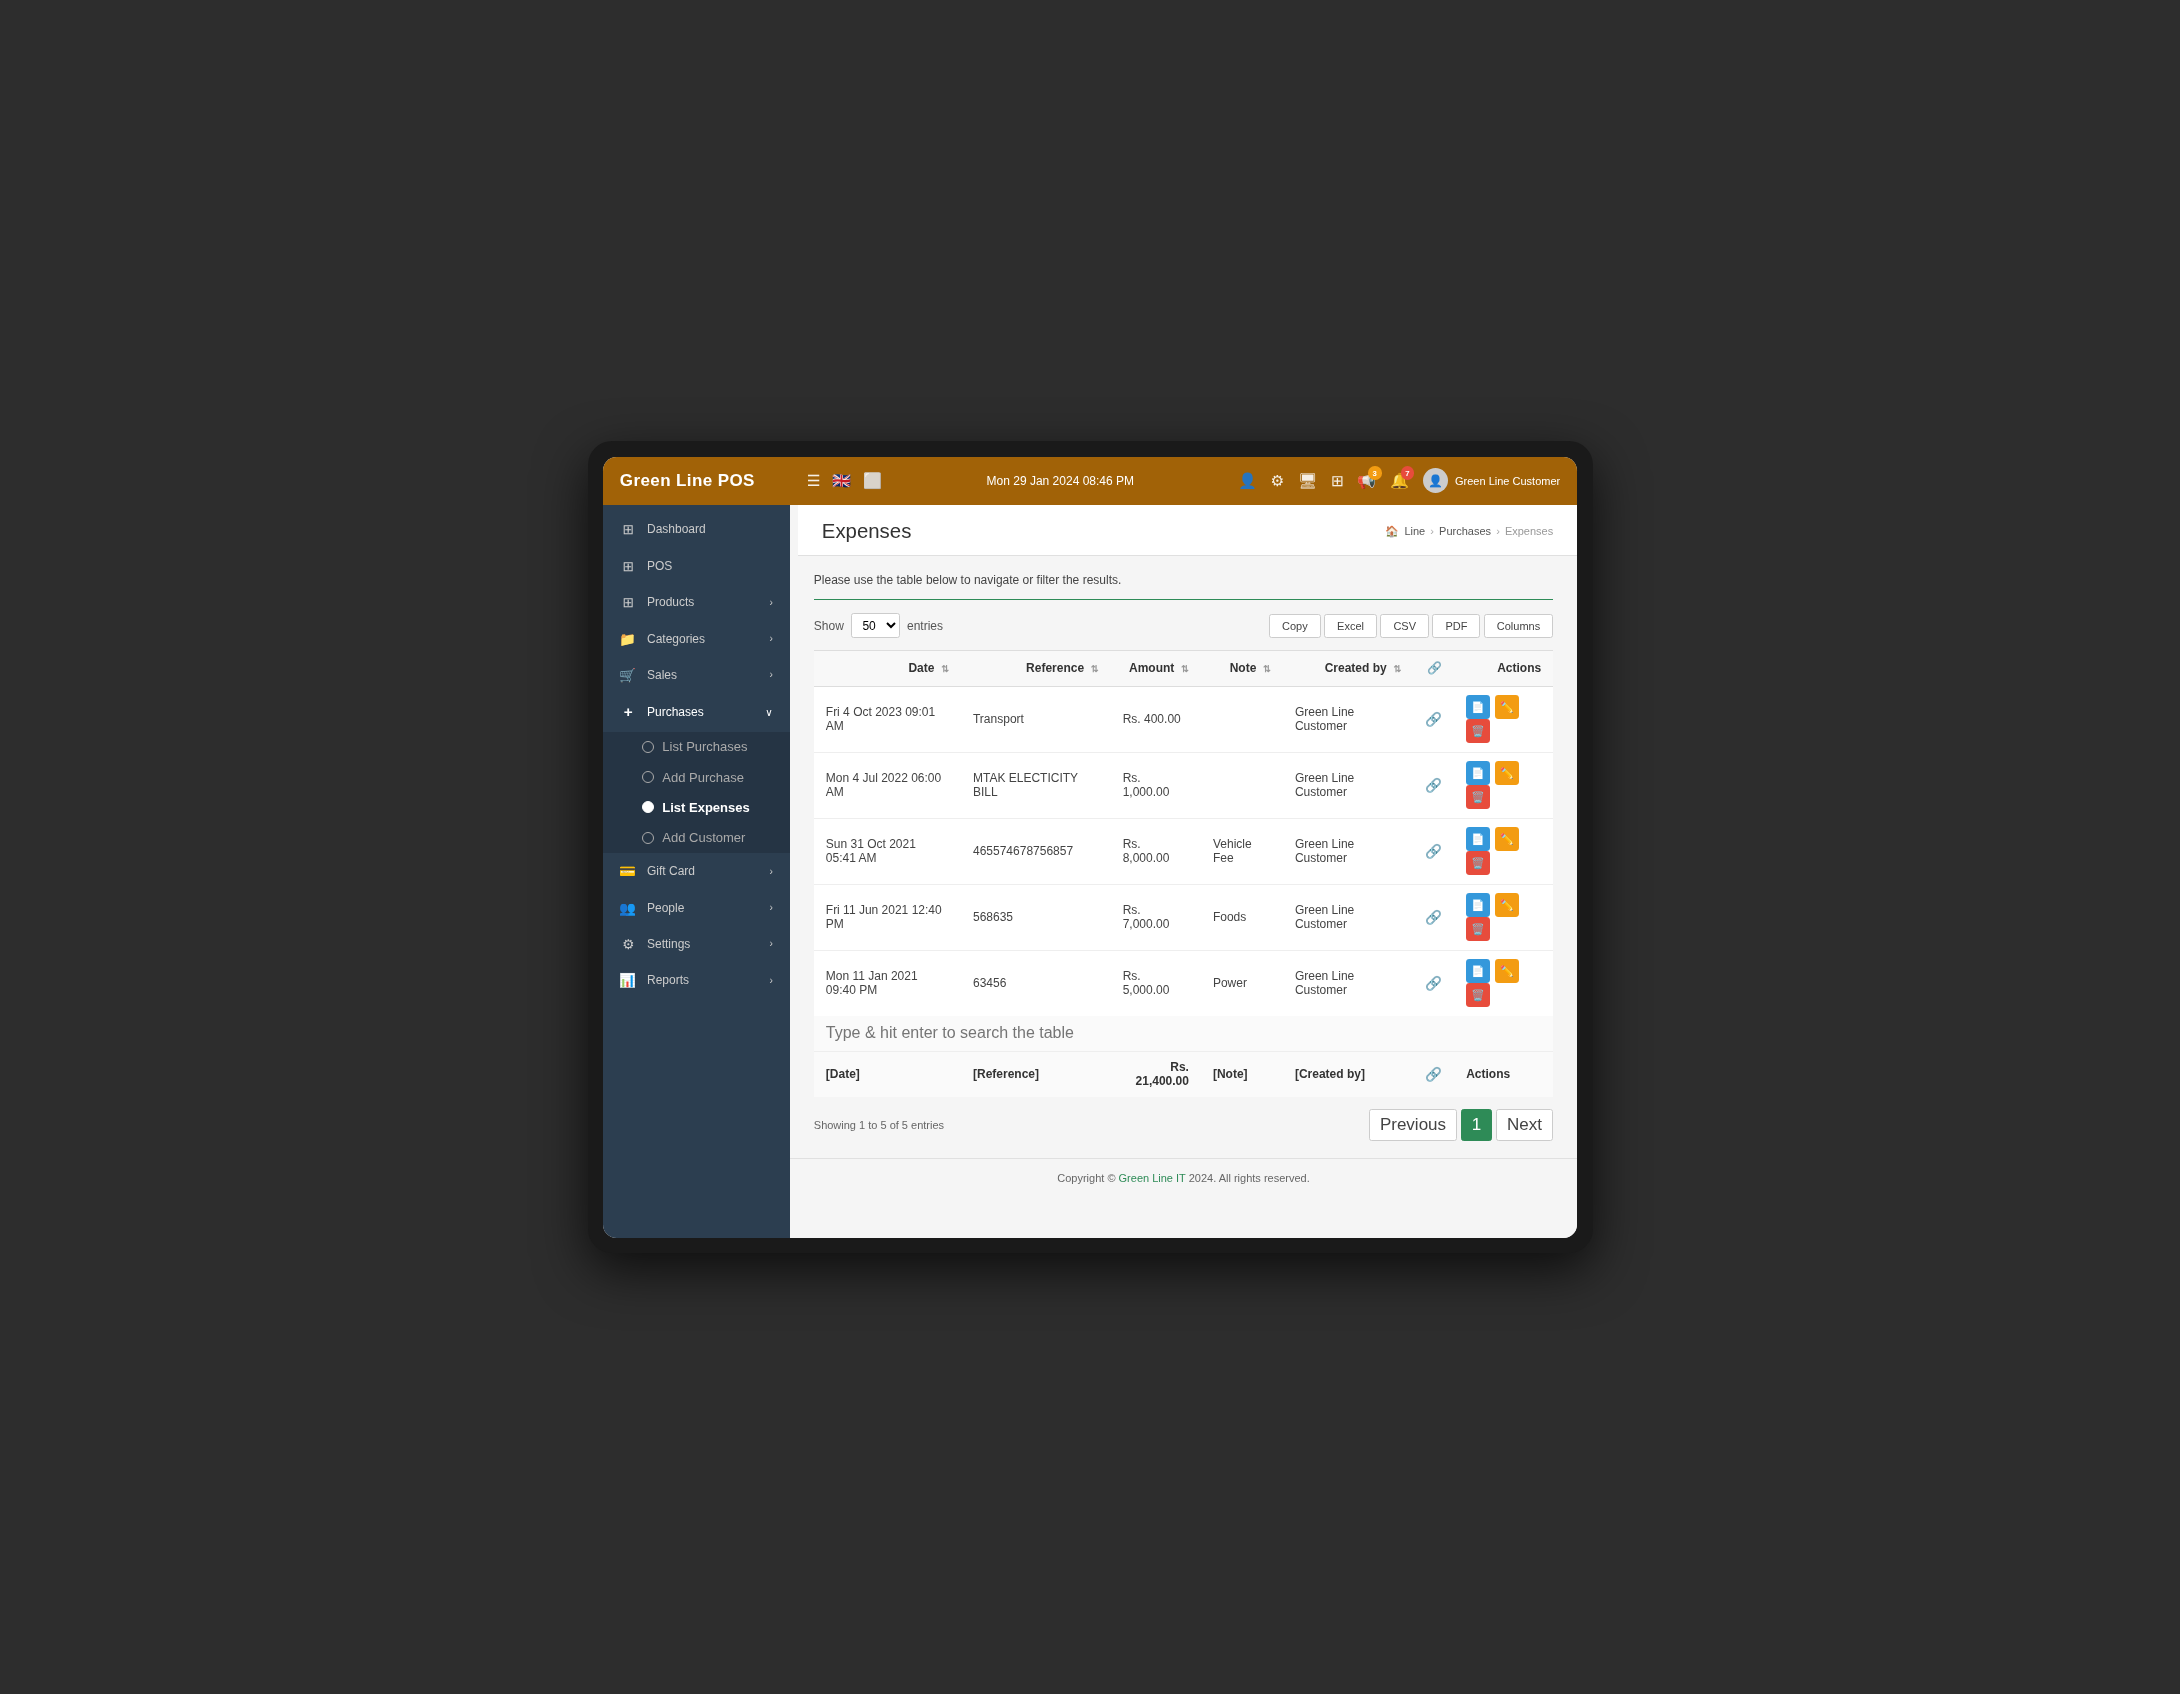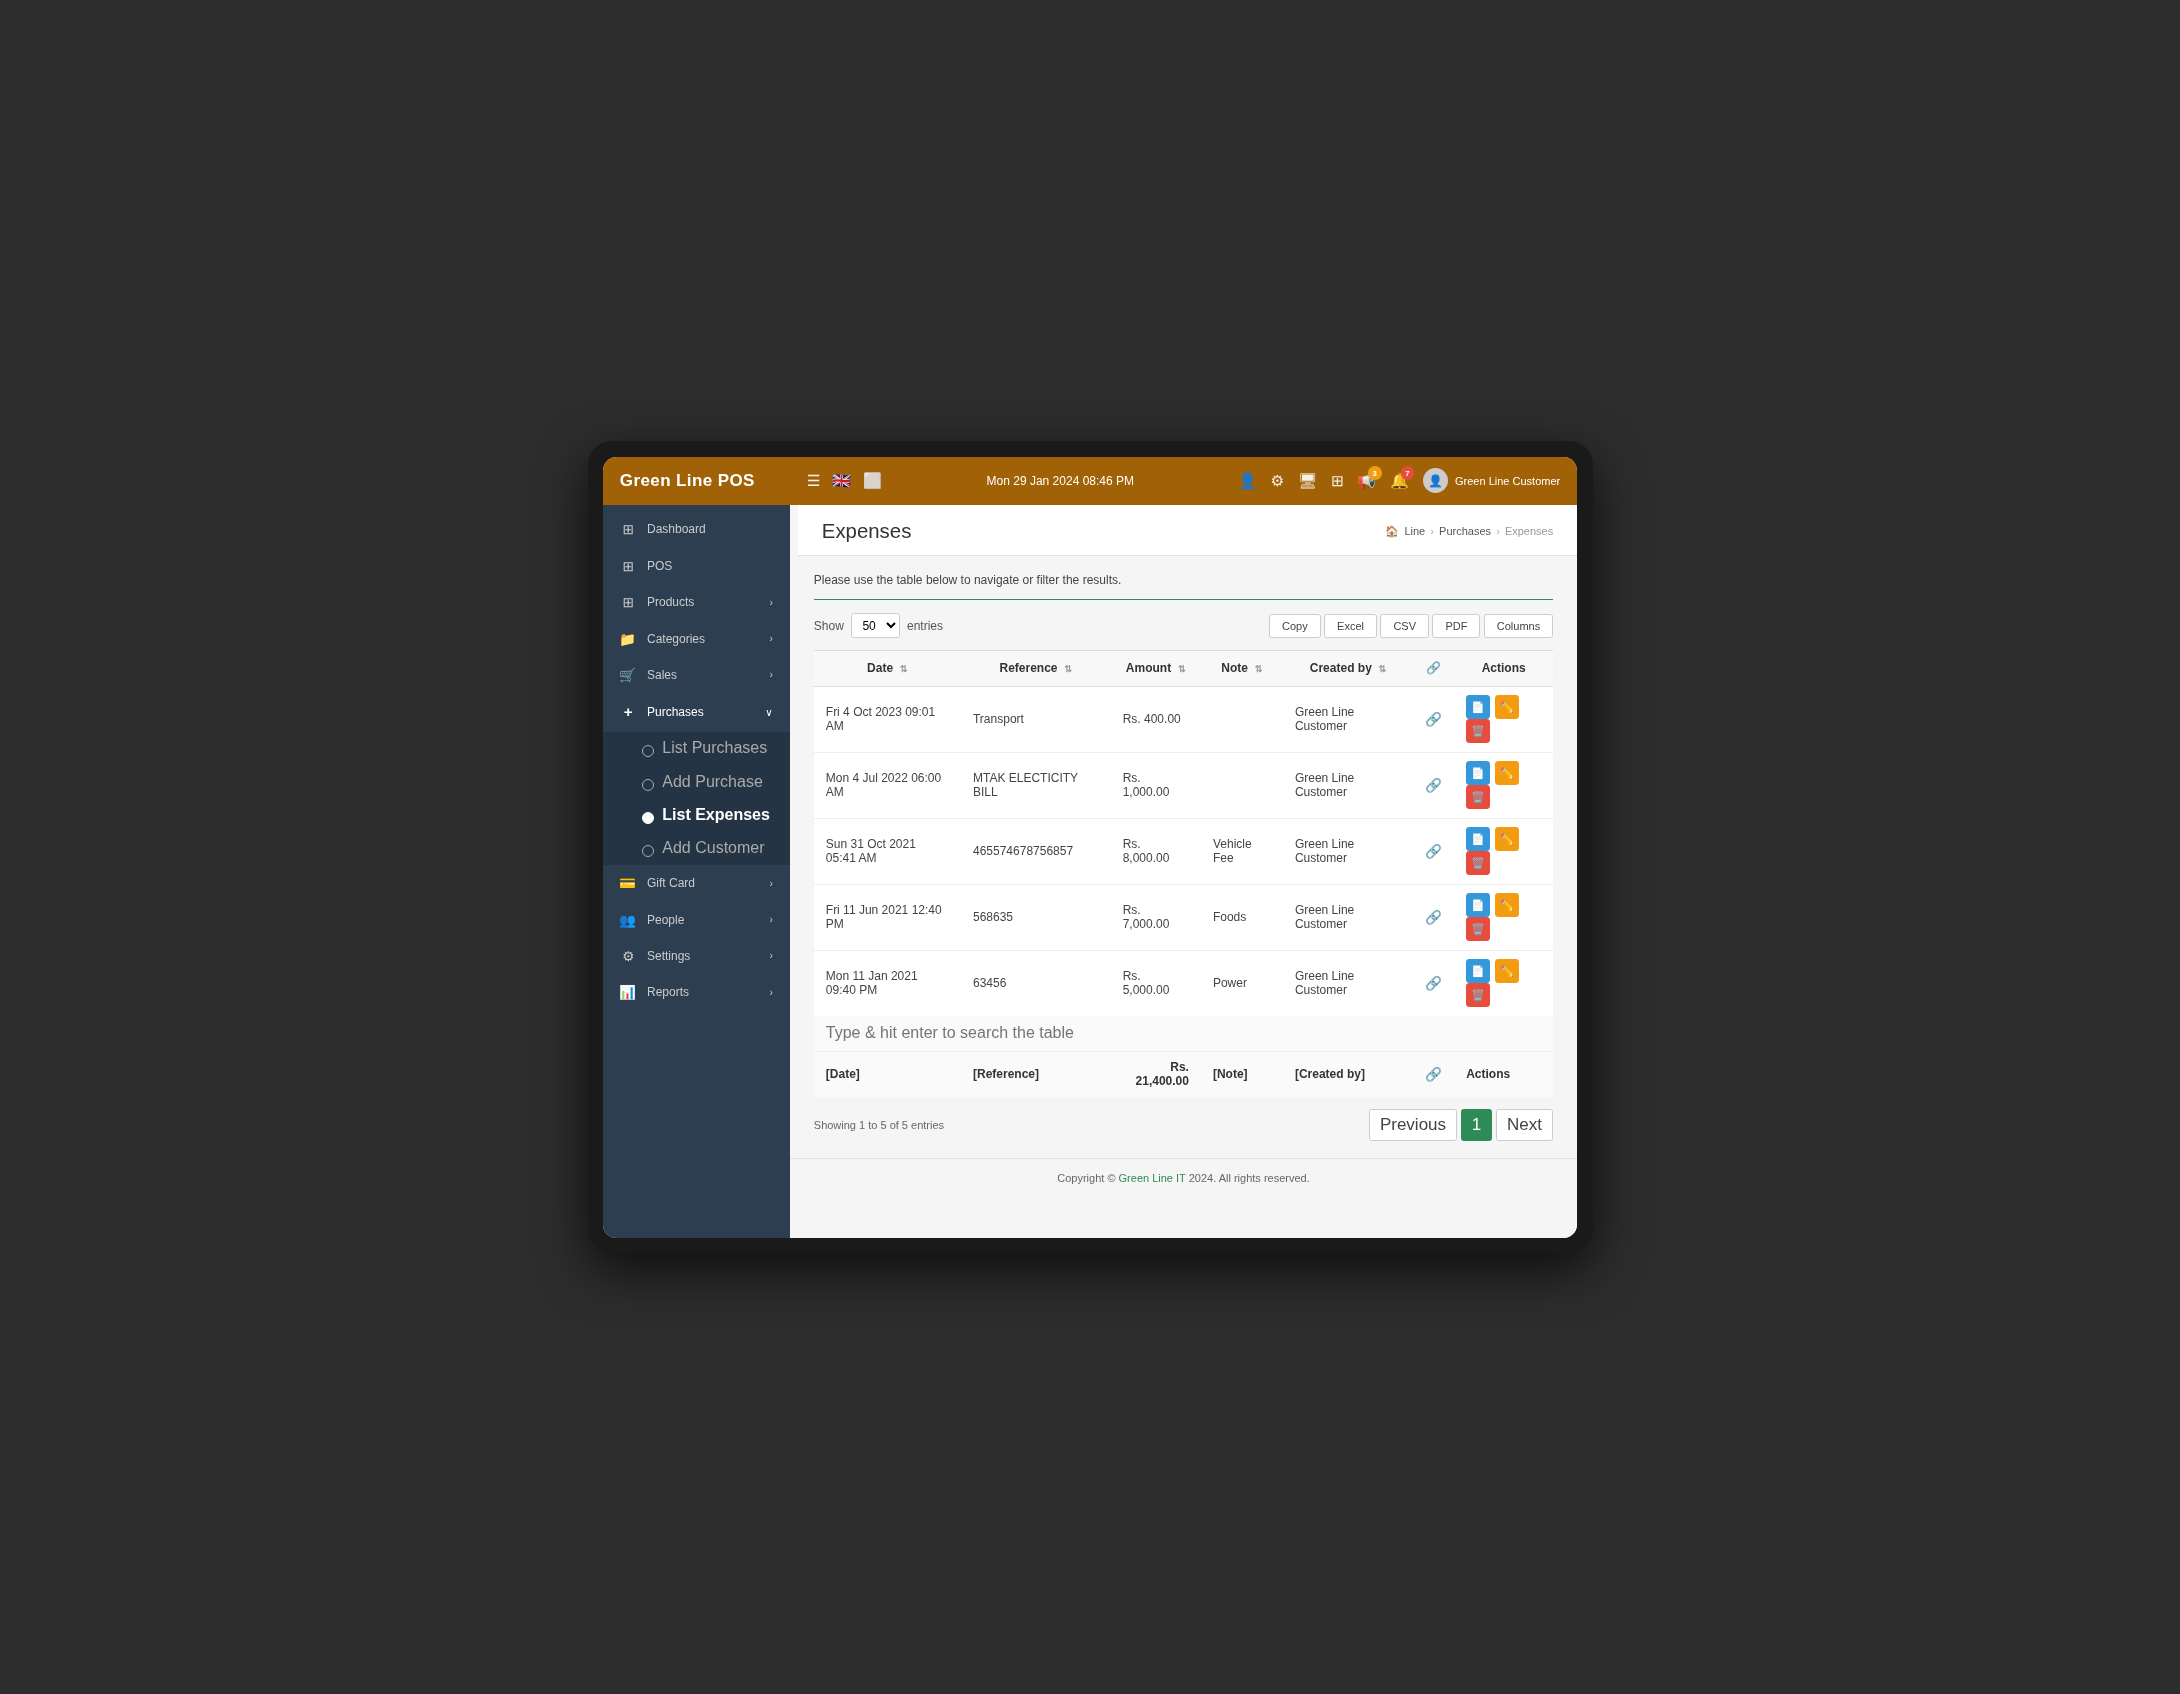--- a/index.html
+++ b/index.html
@@ -131,24 +131,24 @@
     }
     .sidebar-item-arrow {
       margin-left: auto;
       font-size: 10.2px;
     }
     .sidebar-sub {
       background: #253444;
     }
     .sidebar-sub-item {
       display: flex;
-      align-items: flex-end;
+      align-items: center;
       padding: 7.7px 17px 7.7px 39px;
       cursor: pointer;
-      font-size: 16px;
+      font-size: 13px;
       color: #aaa;
     }
     .sidebar-sub-item.active { color: white; font-weight: 600; }
     .sidebar-sub-item-dot {
       width: 12px;
       height: 12px;
       border-radius: 50%;
       border: 1.7px solid #aaa;
       margin-right: 8.5px;
       flex-shrink: 0;
@@ -237,21 +237,21 @@
       width: 100%;
       border-collapse: collapse;
       font-size: 12px;
       background: white;
     }
     .data-table th {
       background: #f8f8f8;
       border-top: 0.9px solid #ddd;
       border-bottom: 0.9px solid #ddd;
       padding: 10.2px 12px;
-      text-align: center;
+      text-align: right;
       font-weight: 600;
       color: #333;
       white-space: nowrap;
     }
     .data-table th .sort-icon {
       color: #999;
       font-size: 9.4px;
       margin-left: 3.4px;
     }
     .data-table td {

